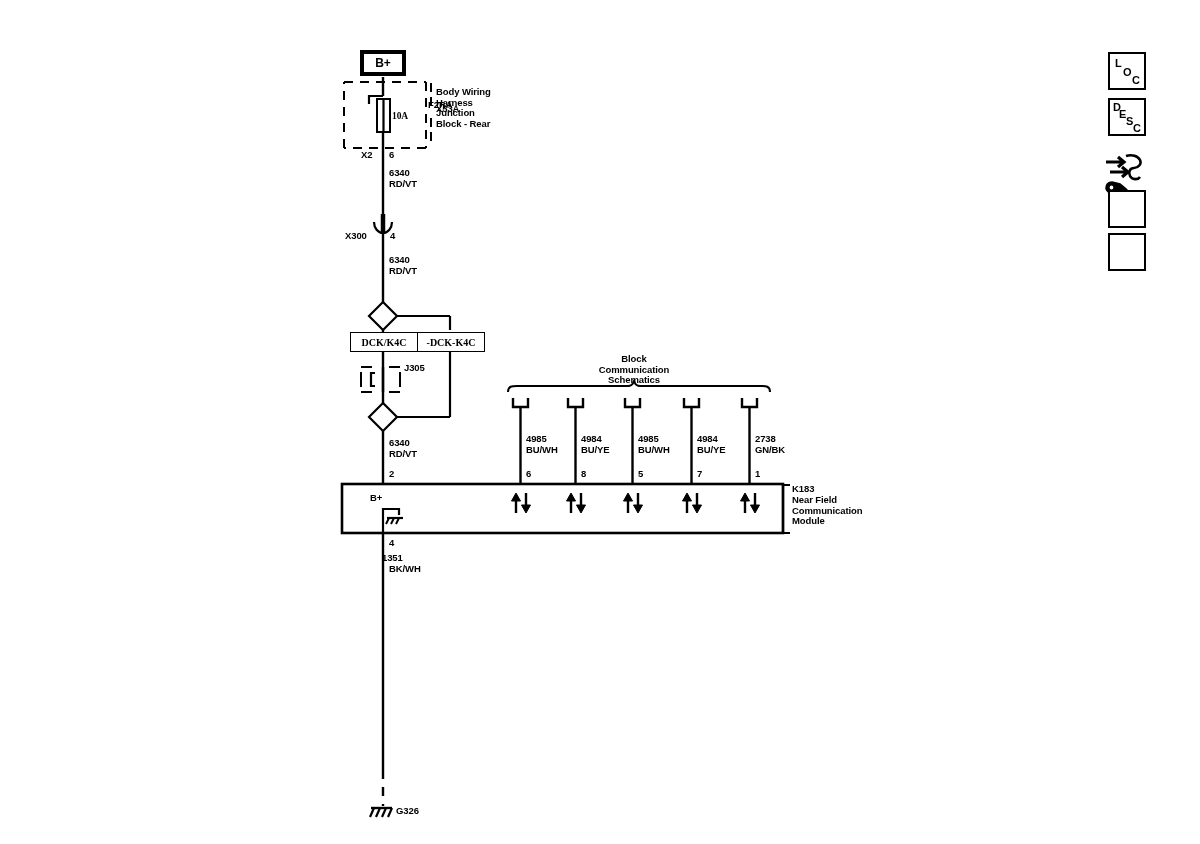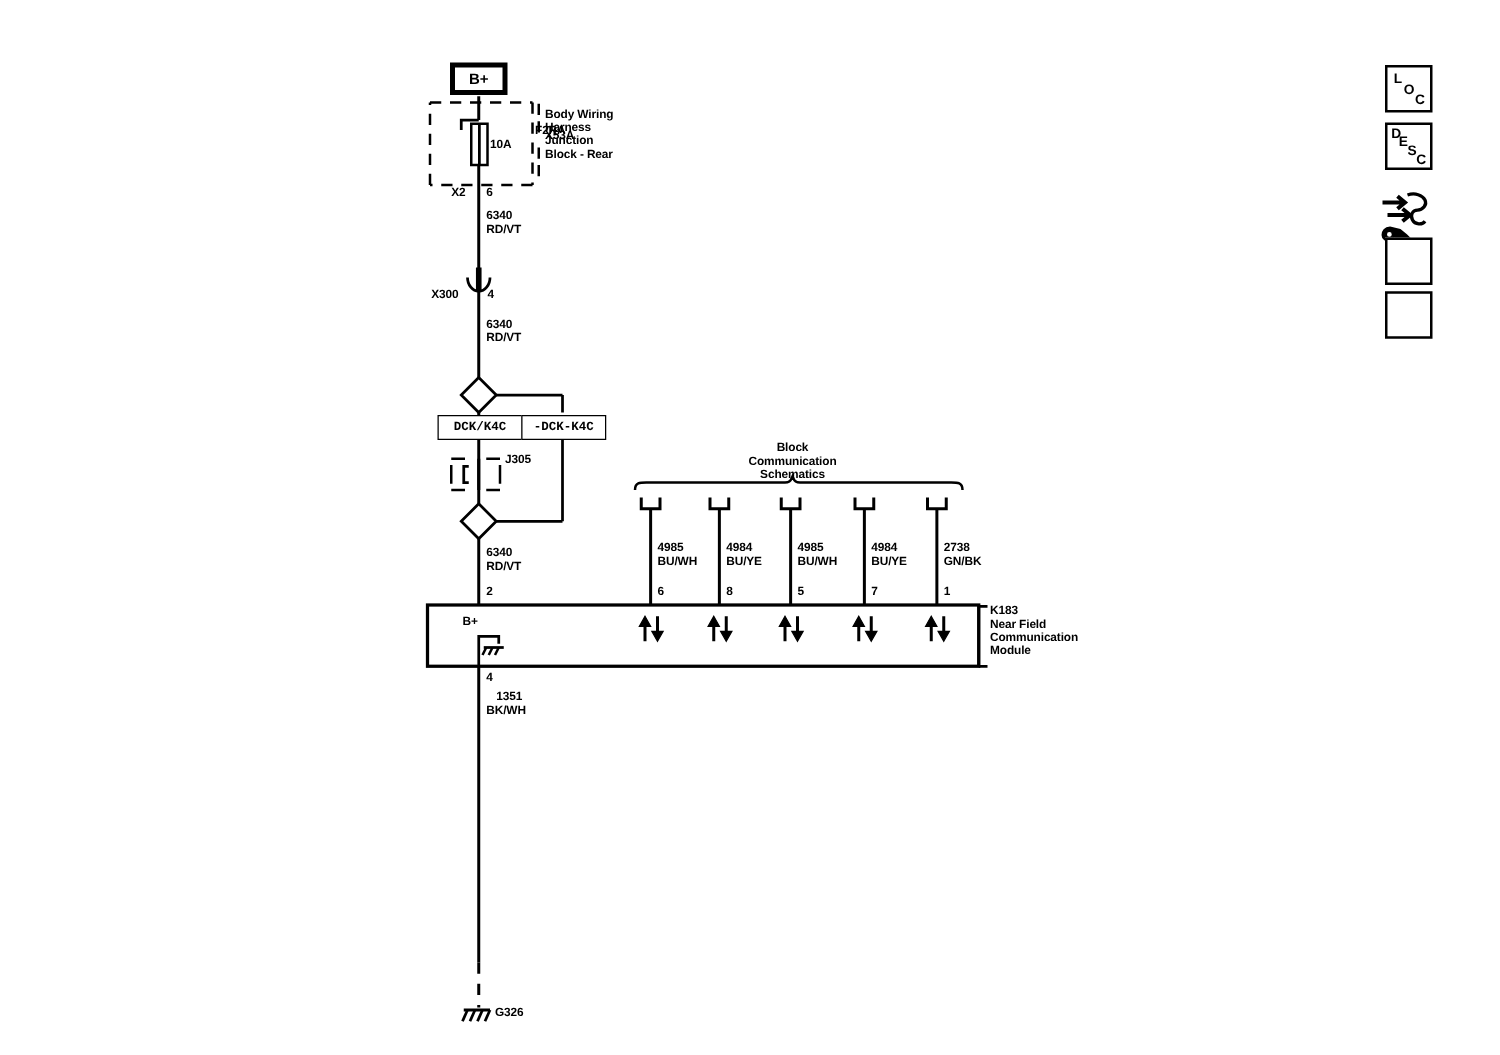--- a/index.html
+++ b/index.html
@@ -31,21 +31,21 @@
     line-height: 10.5px;
     color: #000;
     white-space: pre;
     letter-spacing: -0.1px;
   }
   .lbl.ctr { text-align: center; }
   .box-lbl {
     position: absolute;
     border: 1.6px solid #000;
     background: #fff;
-    font-family: Liberation Mono, monospace;
+    font-family: Liberation Serif, serif;
     font-weight: bold;
     font-size: 10px;
     display: flex;
     align-items: center;
     justify-content: center;
     white-space: pre;
   }
   .navbtn {
     position: absolute;
     border: 2.5px solid #000;
@@ -256,21 +256,21 @@
   <g fill="#000">
     <path d="M1143,248 L1124,248 L1124,242 L1112,251.5 L1124,261 L1124,255 L1143,255 Z"></path>
   </g>
 </svg>
 
 <div class="bplus" style="left:360px; top:50px; width:46px; height:26px;">
   <span>B+</span>
 </div>
 
 <div class="lbl" style="left:392px; top:100px;margin-left:36px;">F2RA</div>
-<div class="lbl" style="left:392px; top:111px;">10A</div>
+<div class="lbl" style="left:392px; top:111px;font-family:Liberation Serif, serif;">10A</div>
 
 <div class="lbl" style="left:436px; top:76px;margin-top:28px;">X53A</div>
 <div class="lbl" style="left:436px; top:87px;">Body Wiring
 Harness
 Junction
 Block - Rear</div>
 
 <div class="lbl" style="left:361px; top:150px;">X2</div>
 <div class="lbl" style="left:389px; top:150px;">6</div>
 
@@ -294,21 +294,21 @@
 
 <div class="lbl" style="left:389px; top:438px;">6340</div>
 <div class="lbl" style="left:389px; top:449px;">RD/VT</div>
 
 <div class="lbl" style="left:389px; top:469px;">2</div>
 
 <div class="lbl" style="left:370px; top:493px;">B+</div>
 
 <div class="lbl" style="left:389px; top:538px;">4</div>
 
-<div class="lbl" style="left:397px; top:553px;">1351</div>
+<div class="lbl" style="left:382px; top:553px;">1351</div>
 <div class="lbl" style="left:389px; top:564px;">BK/WH</div>
 
 <div class="lbl" style="left:396px; top:806px;">G326</div>
 
 <div class="lbl ctr" style="left:574px; top:354px; width:120px;">Block
 Communication
 Schematics</div>
 
 <div class="lbl" style="left:526px; top:434px;">4985</div>
 <div class="lbl" style="left:526px; top:445px;">BU/WH</div>

